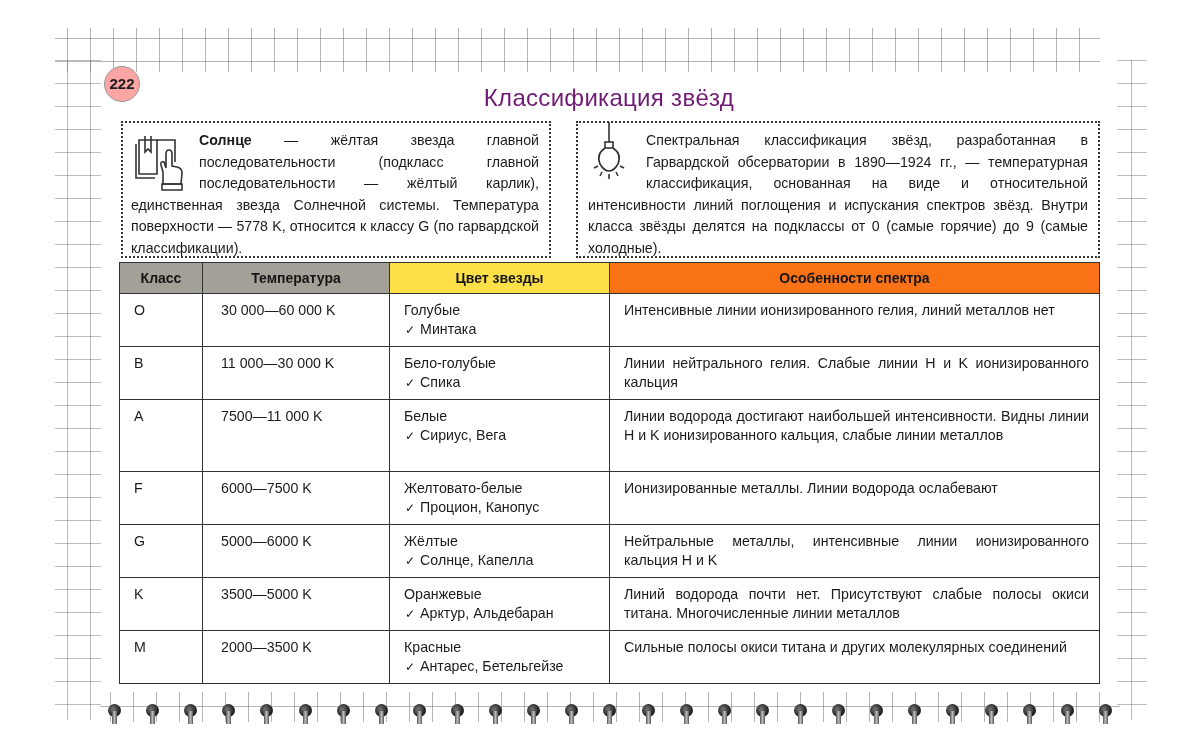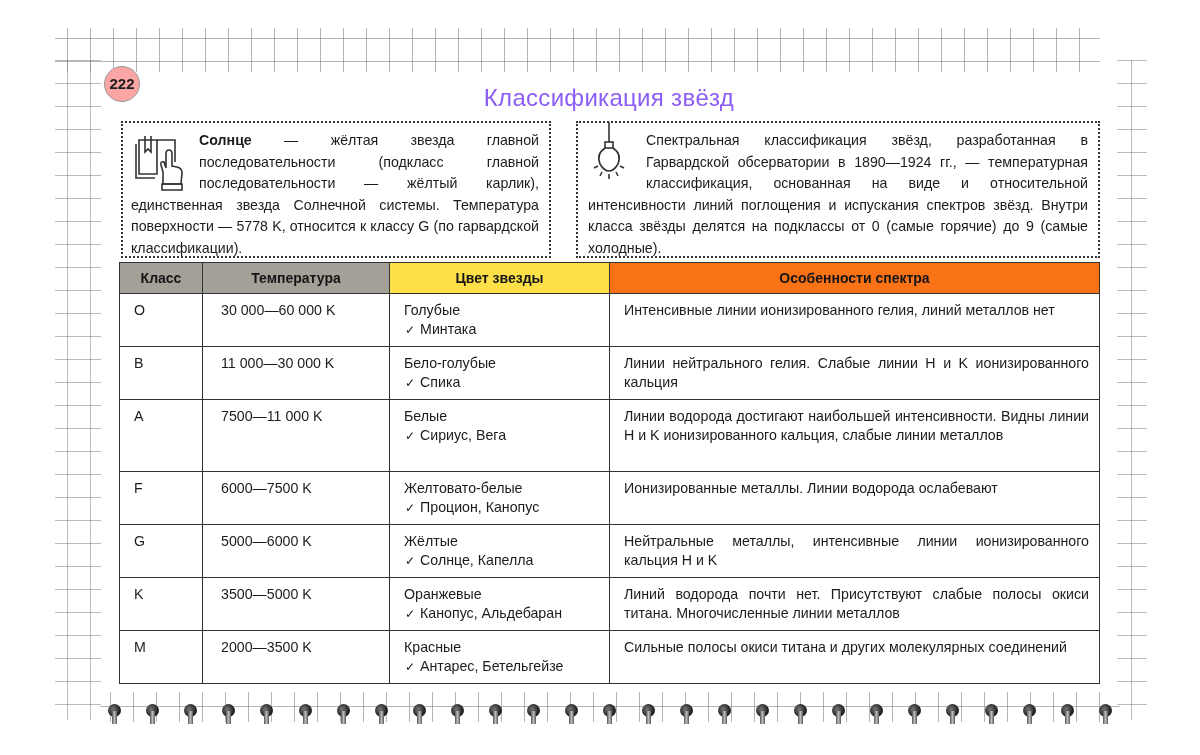--- a/index.html
+++ b/index.html
@@ -39,21 +39,21 @@
   .ring { width:13px; height:20px; position:relative; }
   .ring::before { content:""; position:absolute; left:0; top:0; width:13px; height:13px;
     border-radius:50%; background:radial-gradient(circle at 40% 40%, #777 0, #222 60%, #111 100%); }
   .ring::after { content:""; position:absolute; left:4px; top:7px; width:5px; height:13px;
     background:linear-gradient(to right,#555,#bbb,#555); }
 
   .page-num { position:absolute; left:104px; top:66px; width:34px; height:34px;
     border:1px solid #999; border-radius:50%; background:#fca5a5;
     font-weight:bold; font-size:15px; line-height:34px; text-align:center; }
   .page-title { position:absolute; left:0; width:1200px; top:84px; text-align:center;
-    font-size:24px; letter-spacing:.3px; color:#8b5cf6; padding-left:18px; box-sizing:border-box; }
+    font-size:24px; letter-spacing:.3px; color:#701a75; padding-left:18px; box-sizing:border-box; }
 
   .infobox { position:absolute; border:2px dotted #333; box-sizing:border-box;
     font-size:14.2px; line-height:21.5px; text-align:justify; }
   .box-left { left:121px; top:121px; width:430px; height:137px; padding:7px 10px 0 8px; }
   .box-right { left:576px; top:121px; width:524px; height:137px; padding:7px 10px 0 10px; }
   .box-icon { float:left; shape-outside:margin-box; }
   .box-left .box-icon { width:50px; height:62px; margin:2px 14px 0 4px; }
   .box-right .box-icon { width:34px; height:62px; margin:-8px 20px 0 4px; }
   .bold { font-weight:bold; }
 
@@ -195,21 +195,21 @@
           <div>Жёлтые</div>
           <div class="ex">Солнце, Капелла</div>
         </td>
       <td class="spec">Нейтральные металлы, интенсивные линии ионизированного кальция H и K</td>
     </tr>
     <tr class="r-K">
       <td class="cls">K</td>
       <td class="temp">3500—5000 K</td>
       <td class="color">
           <div>Оранжевые</div>
-          <div class="ex">Канопус, Альдебаран</div>
+          <div class="ex">Арктур, Альдебаран</div>
         </td>
       <td class="spec">Линий водорода почти нет. Присутствуют слабые полосы окиси титана. Многочисленные линии металлов</td>
     </tr>
     <tr class="r-M">
       <td class="cls">M</td>
       <td class="temp">2000—3500 K</td>
       <td class="color">
           <div>Красные</div>
           <div class="ex">Антарес, Бетельгейзе</div>
         </td>

